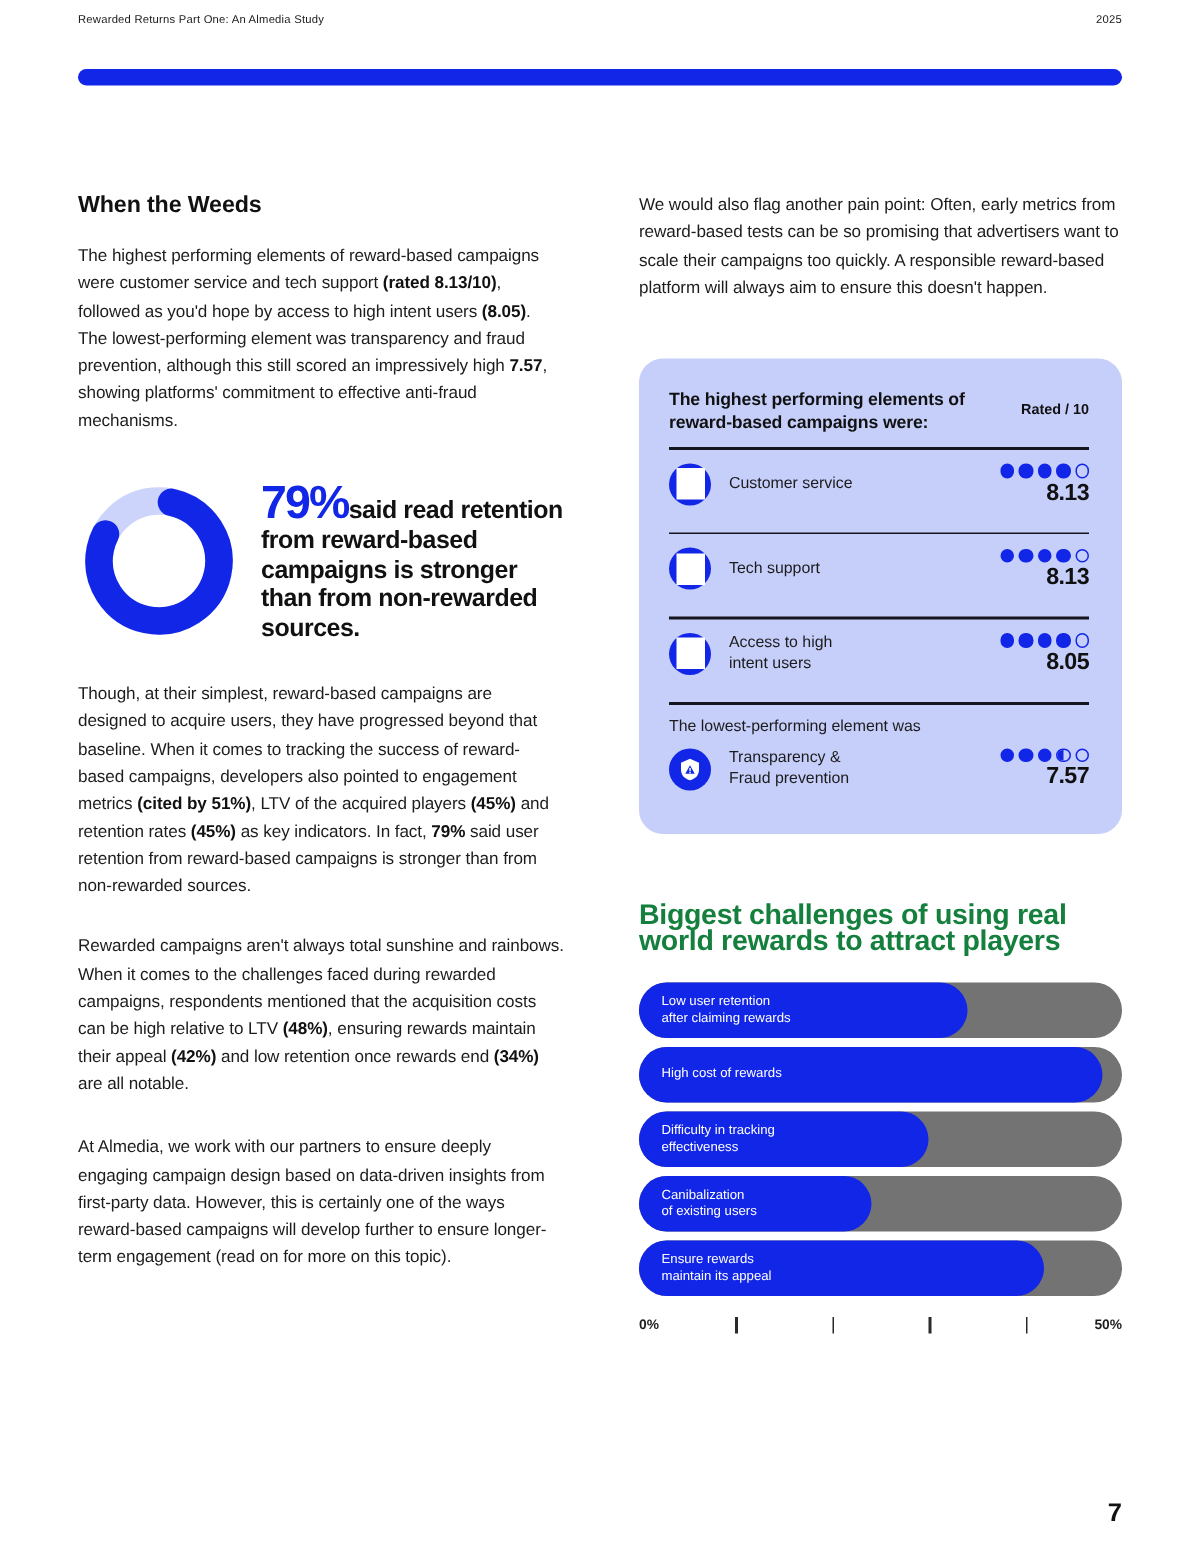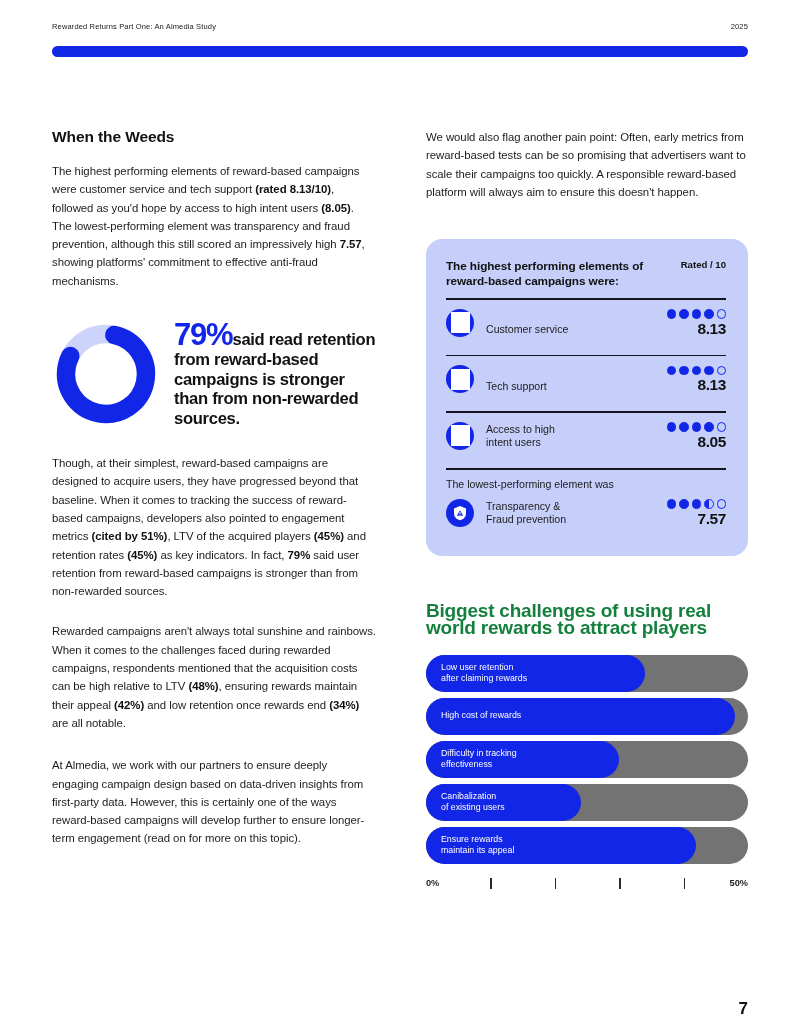--- a/index.html
+++ b/index.html
@@ -12,21 +12,21 @@
     height: 1035px;
     position: relative;
     font-family: "Liberation Sans", sans-serif;
     color: #111111;
     overflow: hidden;
   }
 
   
   .page-header {
     position: absolute;
-    top: 22px;
+    top: 8px;
     left: 52px;
     right: 52px;
     display: flex;
     justify-content: space-between;
     align-items: baseline;
   }
   .header-title {
     font-size: 7.5px;
     letter-spacing: 0.15px;
     color: #1a1a1a;
@@ -112,21 +112,21 @@
   
   .rating-card {
     background: #c6cefa;
     border-radius: 16px;
     padding: 20px 22px 20px 20px;
     margin-top: 38px;
   }
   .rc-head {
     display: flex;
     justify-content: space-between;
-    align-items: flex-start;
+    align-items: center;
     gap: 8px;
   }
   .rc-title {
     font-size: 11.8px;
     font-weight: bold;
     line-height: 15px;
     color: #111111;
     letter-spacing: -0.1px;
   }
   .rc-scale {
@@ -136,21 +136,21 @@
     white-space: nowrap;
     padding-bottom: 1px;
   }
   .rc-sep {
     height: 1.6px;
     background: #15151e;
     margin: 9px 0 0 0;
   }
   .rc-row {
     display: flex;
-    align-items: flex-end;
+    align-items: center;
     padding: 9px 0 9px 0;
     gap: 12px;
   }
   .rc-icon {
     width: 28px;
     height: 28px;
     flex: 0 0 28px;
     border-radius: 50%;
     background: #1226e8;
     position: relative;

